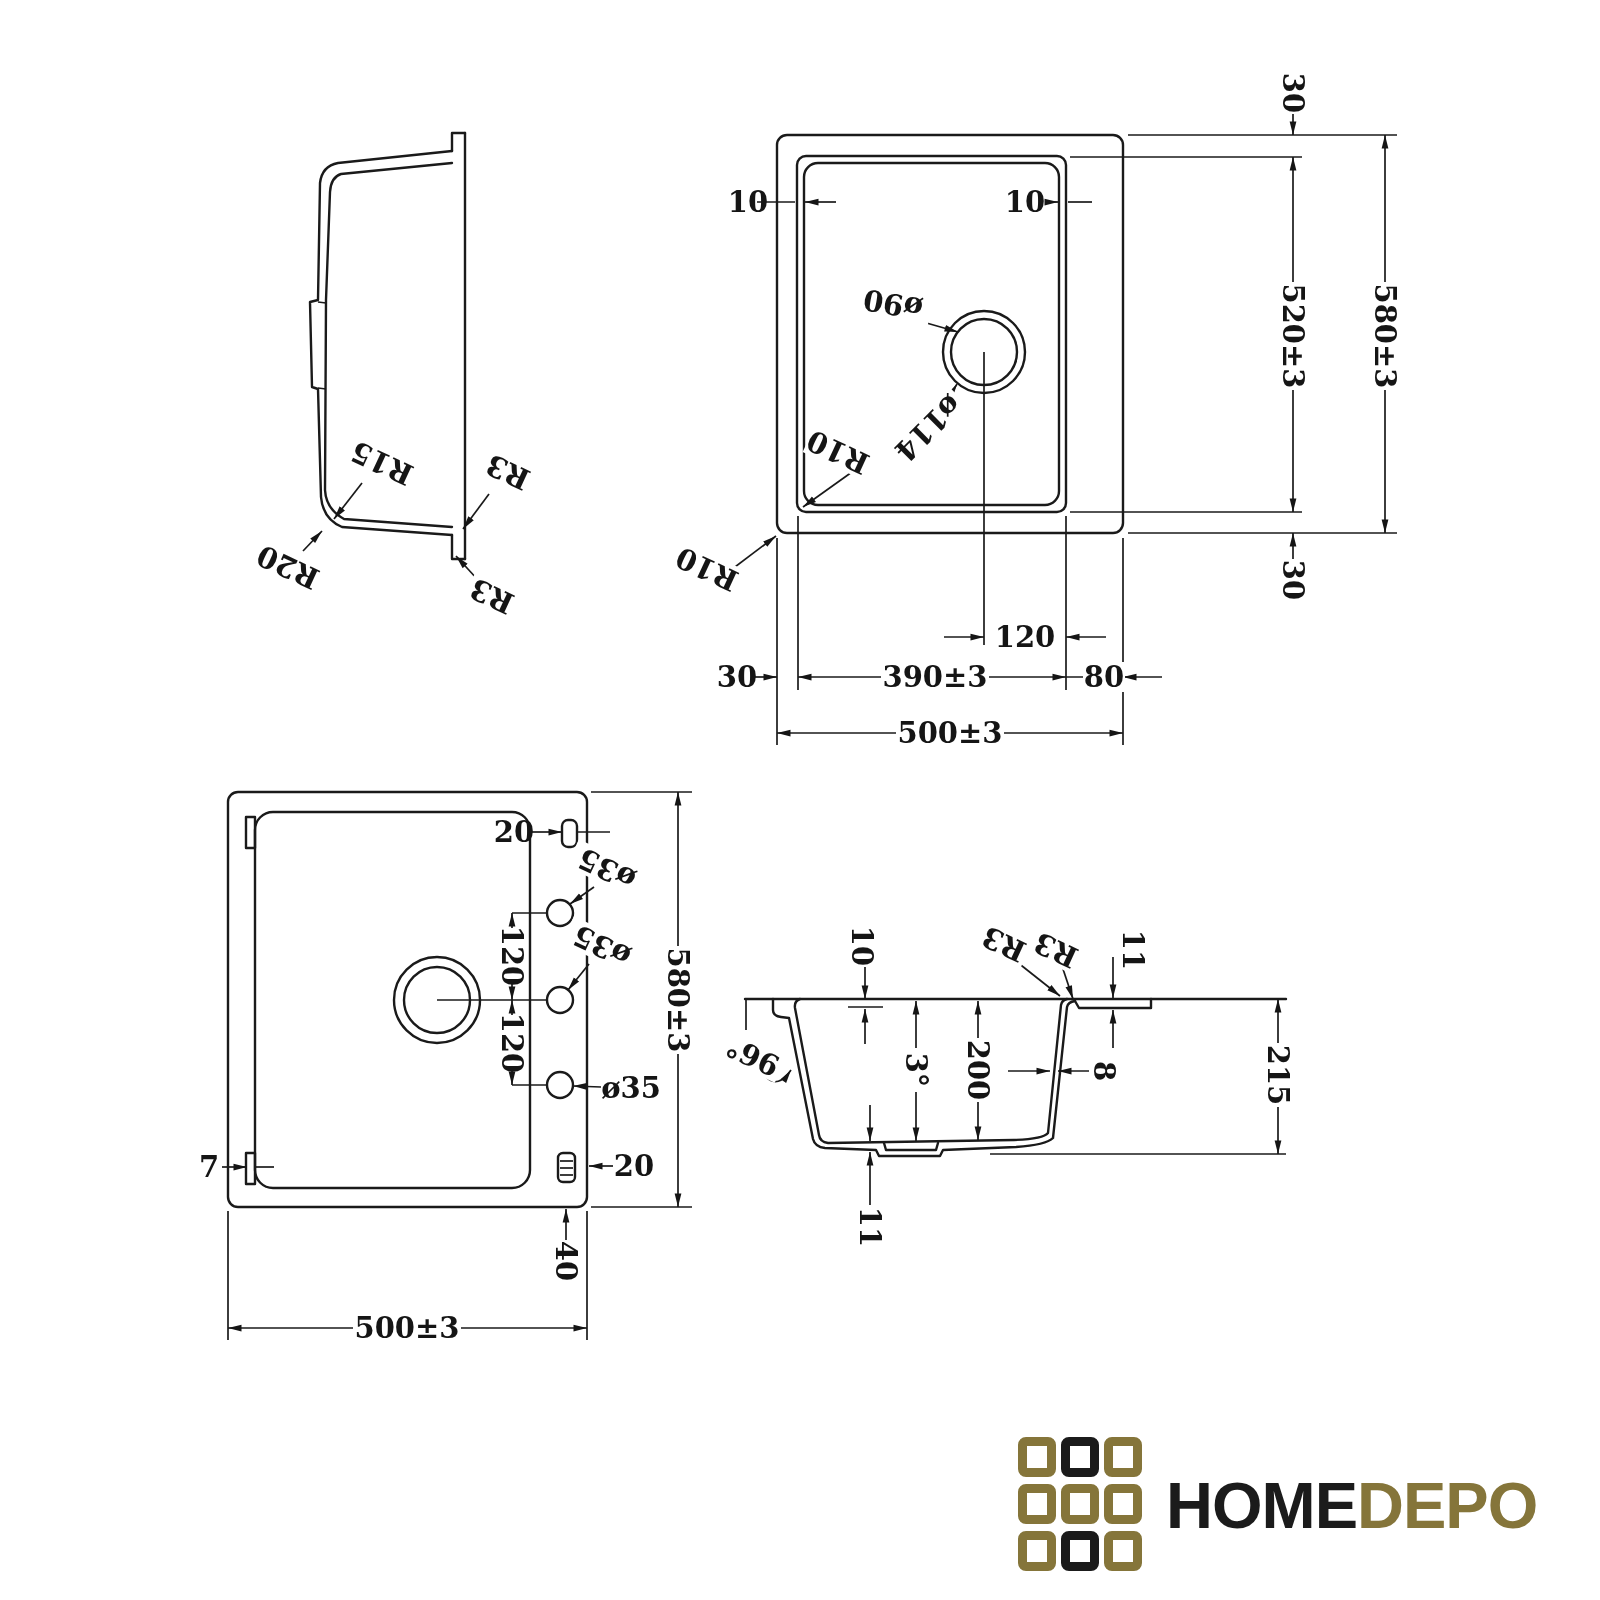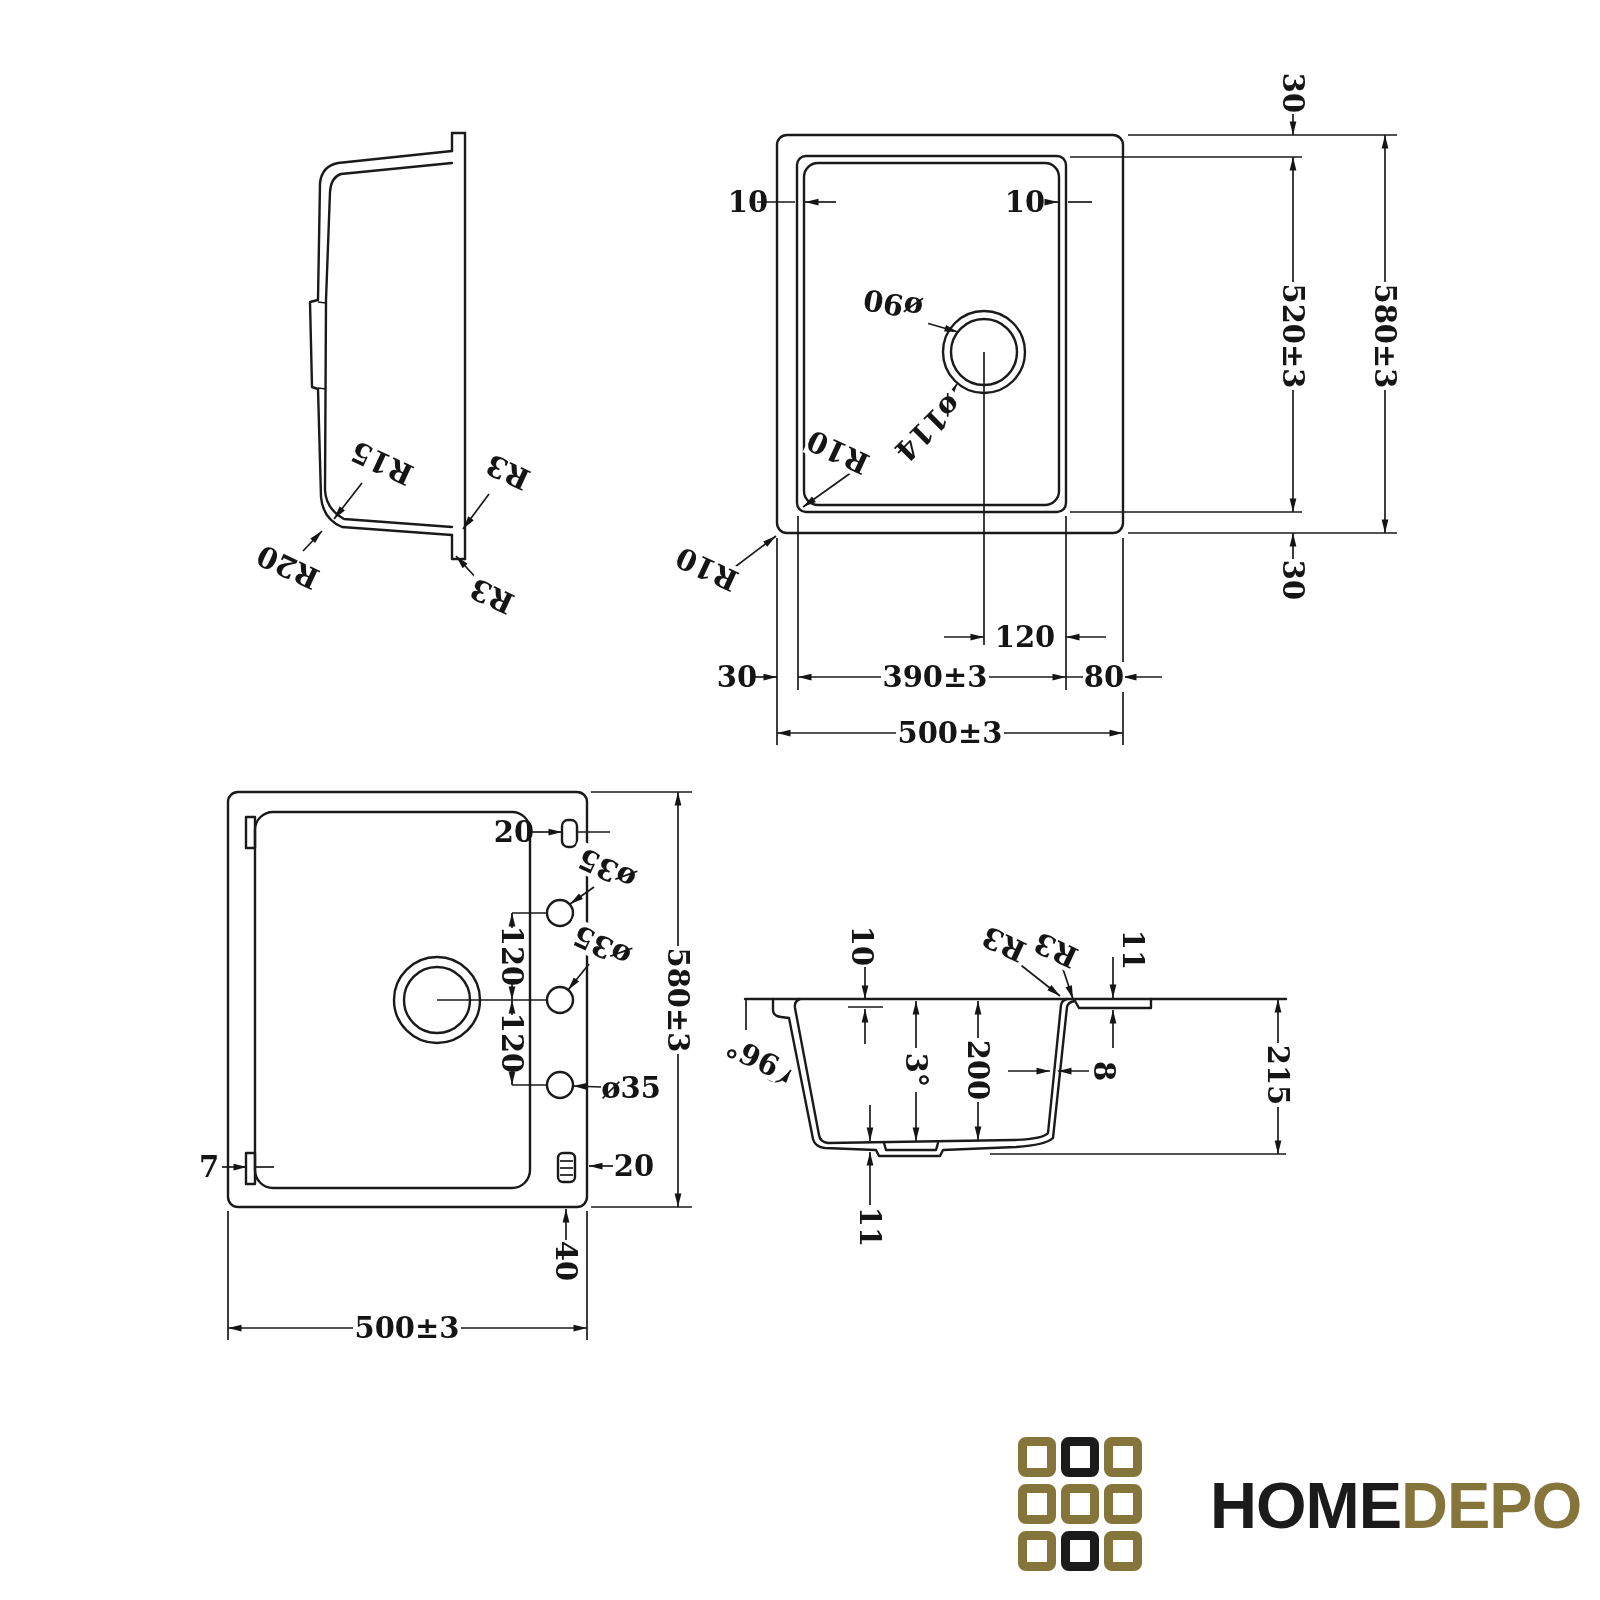--- a/index.html
+++ b/index.html
@@ -5,21 +5,21 @@
   html,body{margin:0;padding:0;background:#ffffff;}
   #canvas{position:relative;width:1600px;height:1600px;background:#ffffff;overflow:hidden;
           font-family:"DejaVu Serif", serif;}
   svg{position:absolute;overflow:visible;}
   svg text{font-family:"DejaVu Serif", serif;font-weight:700;fill:#151515;}
   .geo{stroke:#1a1a1a;stroke-width:2.4;fill:none;stroke-linejoin:round;stroke-linecap:round;}
   .thin{stroke:#1a1a1a;stroke-width:1.7;fill:none;}
   .lbl{font-size:29px;}
   .mask{fill:#ffffff;}
   
-  .logo{position:absolute;left:1018px;top:1437px;display:flex;align-items:center;gap:44px;}
+  .logo{position:absolute;left:1018px;top:1437px;display:flex;align-items:center;}
   .logo-grid{display:grid;grid-template-columns:repeat(3,38px);grid-auto-rows:42px;gap:5px;}
   .cell{box-sizing:border-box;width:38px;height:40px;border:9px solid var(--gold);border-radius:8px;background:#fff;}
   .cell.black{border-color:var(--logo-black);}
   .logo-text{margin-left:24px;font-family:"Liberation Sans", sans-serif;font-weight:600;
              font-size:65px;letter-spacing:-1px;color:var(--logo-black);white-space:nowrap;}
   .logo-text .gold{color:var(--gold);}
 </style>
 </head>
 <body>
 

